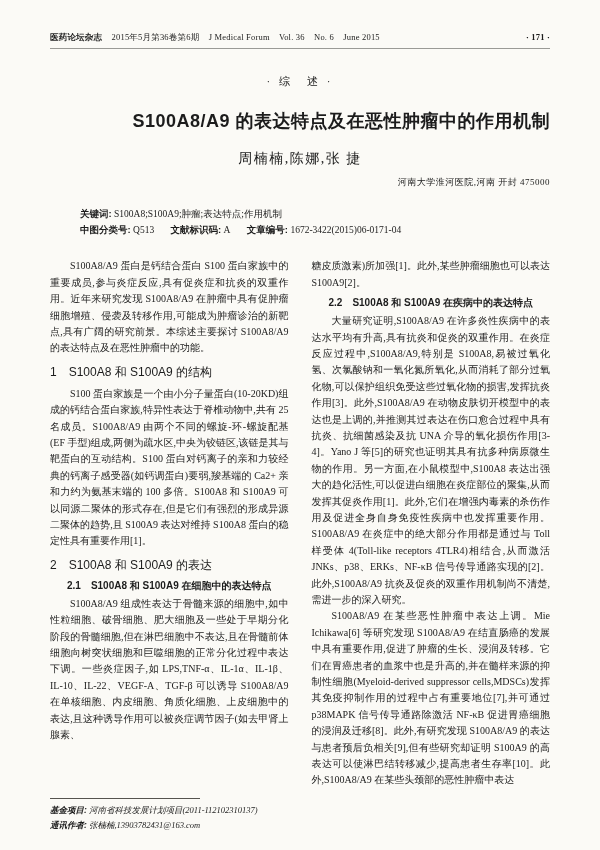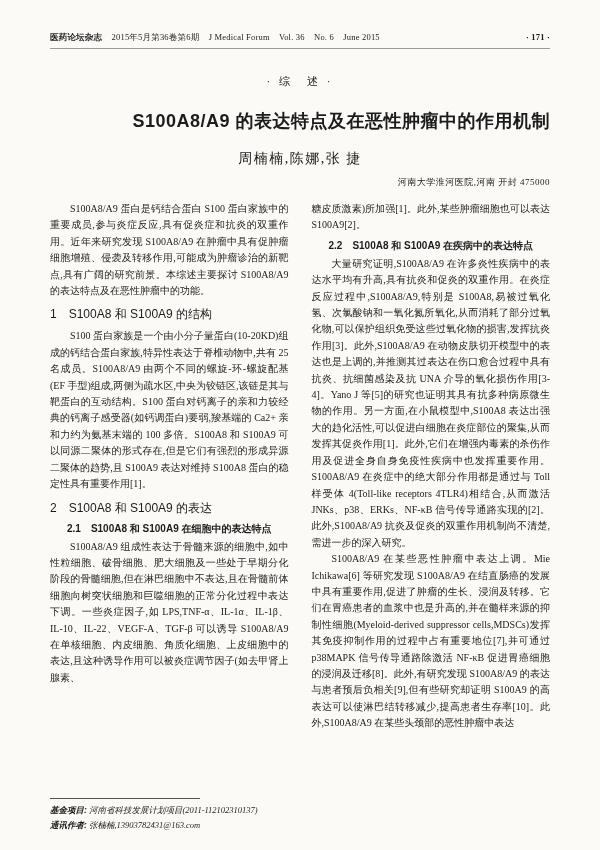--- a/index.html
+++ b/index.html
@@ -22,21 +22,21 @@
   .title {
     text-align:right; margin:20px 0 0; font-size:18px; font-weight:bold;
     font-family:"Liberation Sans","DejaVu Sans",sans-serif; letter-spacing:0.5px;
   }
   .authors { text-align:center; margin-top:17px; font-size:14px; letter-spacing:1.5px; }
   .affiliation { text-align:right; margin-top:8px; font-size:9px; letter-spacing:0.5px; }
   .meta { margin-top:17px; padding-left:30px; font-size:9.5px; line-height:1.7; }
   .label { font-weight:bold; font-family:"Liberation Sans","DejaVu Sans",sans-serif; }
   .meta-item { margin-right:14px; }
   .body {
-    display:flex; gap:23px; margin-top:12px;
+    display:flex; gap:23px; margin-top:20px;
     height:554px; overflow:hidden;
   }
   .col { flex:1; min-width:0; }
   .para { margin:0; font-size:10px; line-height:16.4px; text-indent:2em; text-align:justify; }
   .para.noindent { text-indent:0; }
   .h1 { font-weight:normal; font-family:"Liberation Sans","DejaVu Sans",sans-serif; font-size:12px; margin:7px 0 5px; }
   .h2 { font-weight:bold; font-family:"Liberation Sans","DejaVu Sans",sans-serif; font-size:10px; margin:5px 0 3px;text-align:center; }
   .footer { position:absolute; left:50px; right:39px; bottom:16px; font-size:8.5px; line-height:1.85;font-style:italic; }
   .footer-rule { width:150px; border-top:1px solid #55534f; margin-bottom:4px; }
 </style>
@@ -57,20 +57,34 @@
     <div class="hdr-bold">· 171 ·</div>
   </div>
 
   <div class="column-mark">· 综　述 ·</div>
 
   <h1 class="title">S100A8/A9 的表达特点及在恶性肿瘤中的作用机制</h1>
 
   <div class="authors">周楠楠,陈娜,张 捷</div>
   <div class="affiliation">河南大学淮河医院,河南 开封 475000</div>
 
+  <div class="meta">
+    <div class="meta-line">
+      <span class="label">关键词:</span>
+      <span>S100A8;S100A9;肿瘤;表达特点;作用机制</span>
+    </div>
+    <div class="meta-line">
+      <span class="label">中图分类号:</span>
+      <span class="meta-item">Q513</span>
+      <span class="label">文献标识码:</span>
+      <span class="meta-item">A</span>
+      <span class="label">文章编号:</span>
+      <span>1672-3422(2015)06-0171-04</span>
+    </div>
+  </div>
 
   <div class="body">
     <div class="col">
       <p class="para">S100A8/A9 蛋白是钙结合蛋白 S100 蛋白家族中的重要成员,参与炎症反应,具有促炎症和抗炎的双重作用。近年来研究发现 S100A8/A9 在肿瘤中具有促肿瘤细胞增殖、侵袭及转移作用,可能成为肿瘤诊治的新靶点,具有广阔的研究前景。本综述主要探讨 S100A8/A9 的表达特点及在恶性肿瘤中的功能。</p>
       <div class="h1">1　S100A8 和 S100A9 的结构</div>
       <p class="para">S100 蛋白家族是一个由小分子量蛋白(10-20KD)组成的钙结合蛋白家族,特异性表达于脊椎动物中,共有 25 名成员。S100A8/A9 由两个不同的螺旋-环-螺旋配基(EF 手型)组成,两侧为疏水区,中央为铰链区,该链是其与靶蛋白的互动结构。S100 蛋白对钙离子的亲和力较经典的钙离子感受器(如钙调蛋白)要弱,羧基端的 Ca2+ 亲和力约为氨基末端的 100 多倍。S100A8 和 S100A9 可以同源二聚体的形式存在,但是它们有强烈的形成异源二聚体的趋势,且 S100A9 表达对维持 S100A8 蛋白的稳定性具有重要作用[1]。</p>
       <div class="h1">2　S100A8 和 S100A9 的表达</div>
       <div class="h2">2.1　S100A8 和 S100A9 在细胞中的表达特点</div>
       <p class="para">S100A8/A9 组成性表达于骨髓来源的细胞中,如中性粒细胞、破骨细胞、肥大细胞及一些处于早期分化阶段的骨髓细胞,但在淋巴细胞中不表达,且在骨髓前体细胞向树突状细胞和巨噬细胞的正常分化过程中表达下调。一些炎症因子,如 LPS,TNF-α、IL-1α、IL-1β、IL-10、IL-22、VEGF-A、TGF-β 可以诱导 S100A8/A9 在单核细胞、内皮细胞、角质化细胞、上皮细胞中的表达,且这种诱导作用可以被炎症调节因子(如去甲肾上腺素、</p>
     </div>

